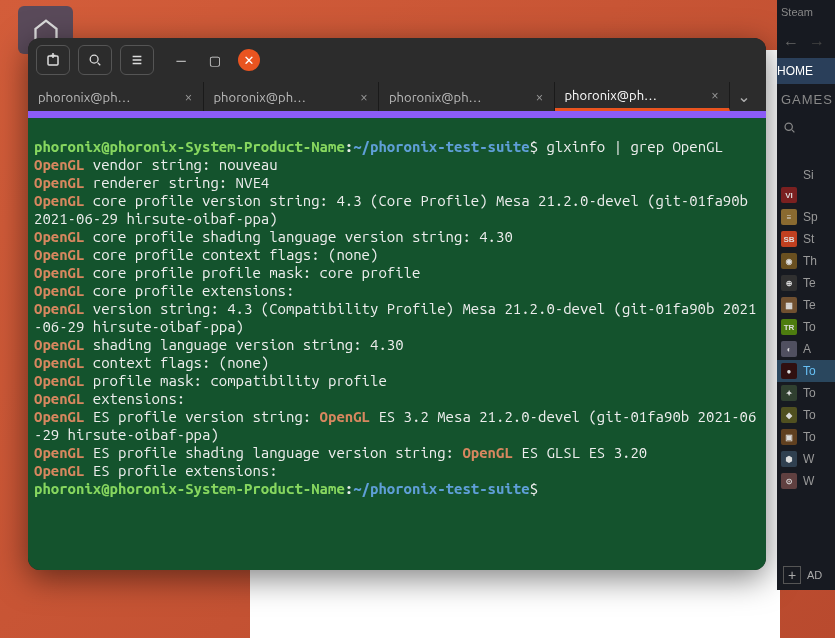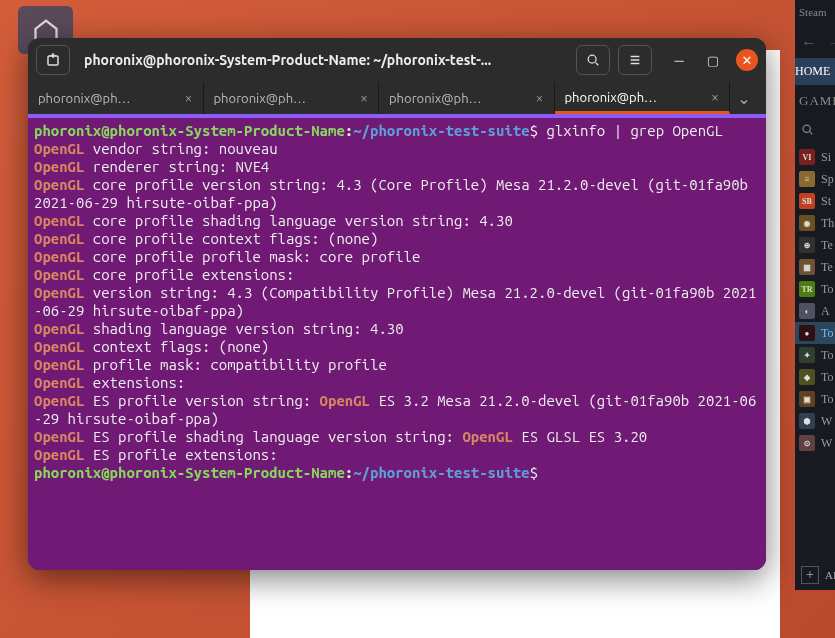--- a/index.html
+++ b/index.html
@@ -70,21 +70,21 @@
     border-radius: 50%;
     display: flex; align-items: center; justify-content: center;
     color: #ddd; font-size: 13px;
   }
   .winctl-close { background: #e95420; color: #fff; }
 
   .term-tabs {
     height: 36px;
     background: #2c2c2c;
     display: flex; align-items: stretch;
-    border-bottom: 4px solid #8b5cf6;
+    border-bottom: 7px solid #8b5cf6;
     padding-right: 8px;
   }
   .term-tab {
     flex: 1;
     display: flex; align-items: center; justify-content: space-between;
     padding: 0 10px;
     color: #bbb;
     font-size: 13px;
     border-right: 1px solid #1a1a1a;
     min-width: 0;
@@ -92,44 +92,44 @@
   .term-tab.active { border-bottom: 3px solid #e95420; color: #fff; }
   .term-tab-label { white-space: nowrap; overflow: hidden; text-overflow: ellipsis; }
   .term-tab-close { color: #999; font-size: 14px; margin-left: 8px; }
   .tab-dropdown {
     width: 28px; display: flex; align-items: center; justify-content: center;
     color: #aaa;
   }
 
   .term-body {
     flex: 1;
-    background: #701a75;
-    padding: 4px 6px;
+    background: #14532d;
+    padding: 20px 6px;
     font-family: "Ubuntu Mono", "DejaVu Sans Mono", monospace;
     font-size: 15px;
     line-height: 18px;
     color: #eee;
     overflow: hidden;
     white-space: pre-wrap;
     word-break: break-all;
   }
   .p-user { color: #87d75f; font-weight: bold; }
   .p-colon { color: #eee; font-weight: bold;}
   .p-path { color: #5f9fd7; font-weight: bold;}
   .p-cmd { color: #eee; }
   .hl { color: #d7875f; font-weight: bold; }
 
   
   .steam {
     position: absolute;
     top: 0; right: 0;
-    width: 40px; height: 590px;
+    width: 58px; height: 590px;
     background: #171a21;
     color: #c5c5c5;
-    font-family: Liberation Serif, serif;
+    font-family: Liberation Sans, sans-serif;
     font-size: 12px;
     overflow: hidden;
   }
   .steam-top { padding: 6px 4px; color: #888; font-size: 11px; }
   .steam-nav {
     display: flex; gap: 10px; padding: 8px 6px;
     color: #666;
   }
   .steam-nav span { font-size: 16px; }
   .steam-section {
@@ -185,21 +185,20 @@
 <div class="white-panel"></div>
 
 <div class="term-window">
   <div class="term-titlebar">
     <div class="titlebar-btn square">
       <svg width="16" height="16" viewBox="0 0 16 16" stroke="#ddd" fill="none" stroke-width="1.5">
           <rect x="3" y="4" width="10" height="9" rx="1"></rect>
           <path d="M8 1 v5 M5.5 3.5 h5"></path>
         </svg>
     </div>
-    <div class="titlebar-title">phoronix@phoronix-System-Product-Name: ~/phoronix-test-...</div>
     <div class="titlebar-btn square">
       <svg width="14" height="14" viewBox="0 0 16 16" stroke="#ddd" fill="none" stroke-width="1.5">
           <circle cx="7" cy="7" r="4.5"></circle>
           <path d="M11 11 l3 3"></path>
         </svg>
     </div>
     <div class="titlebar-btn square">
       <svg width="14" height="14" viewBox="0 0 16 16" stroke="#ddd" stroke-width="1.5">
           <path d="M3 4 h10 M3 8 h10 M3 12 h10"></path>
         </svg>
@@ -259,21 +258,21 @@
   <div class="steam-section active">HOME</div>
   <div class="steam-games-label">GAMES</div>
   <div class="steam-search">
     <svg width="13" height="13" viewBox="0 0 16 16" stroke="#888" fill="none" stroke-width="1.5">
         <circle cx="7" cy="7" r="4.5"></circle>
         <path d="M11 11 l3 3"></path>
       </svg>
   </div>
   <div class="steam-list" id="steam-list">
       <div class="steam-item">
-        <div class="steam-icon" style="background: rgb(122, 32, 32);">VI</div>
+        <div class="steam-icon" style="background: rgb(122, 32, 32); margin-top: 41px;">VI</div>
         <span>Si</span>
       </div>
       <div class="steam-item">
         <div class="steam-icon" style="background: rgb(138, 106, 48);">≡</div>
         <span>Sp</span>
       </div>
       <div class="steam-item">
         <div class="steam-icon" style="background: rgb(192, 64, 32); text-align: center;">SB</div>
         <span>St</span>
       </div>

